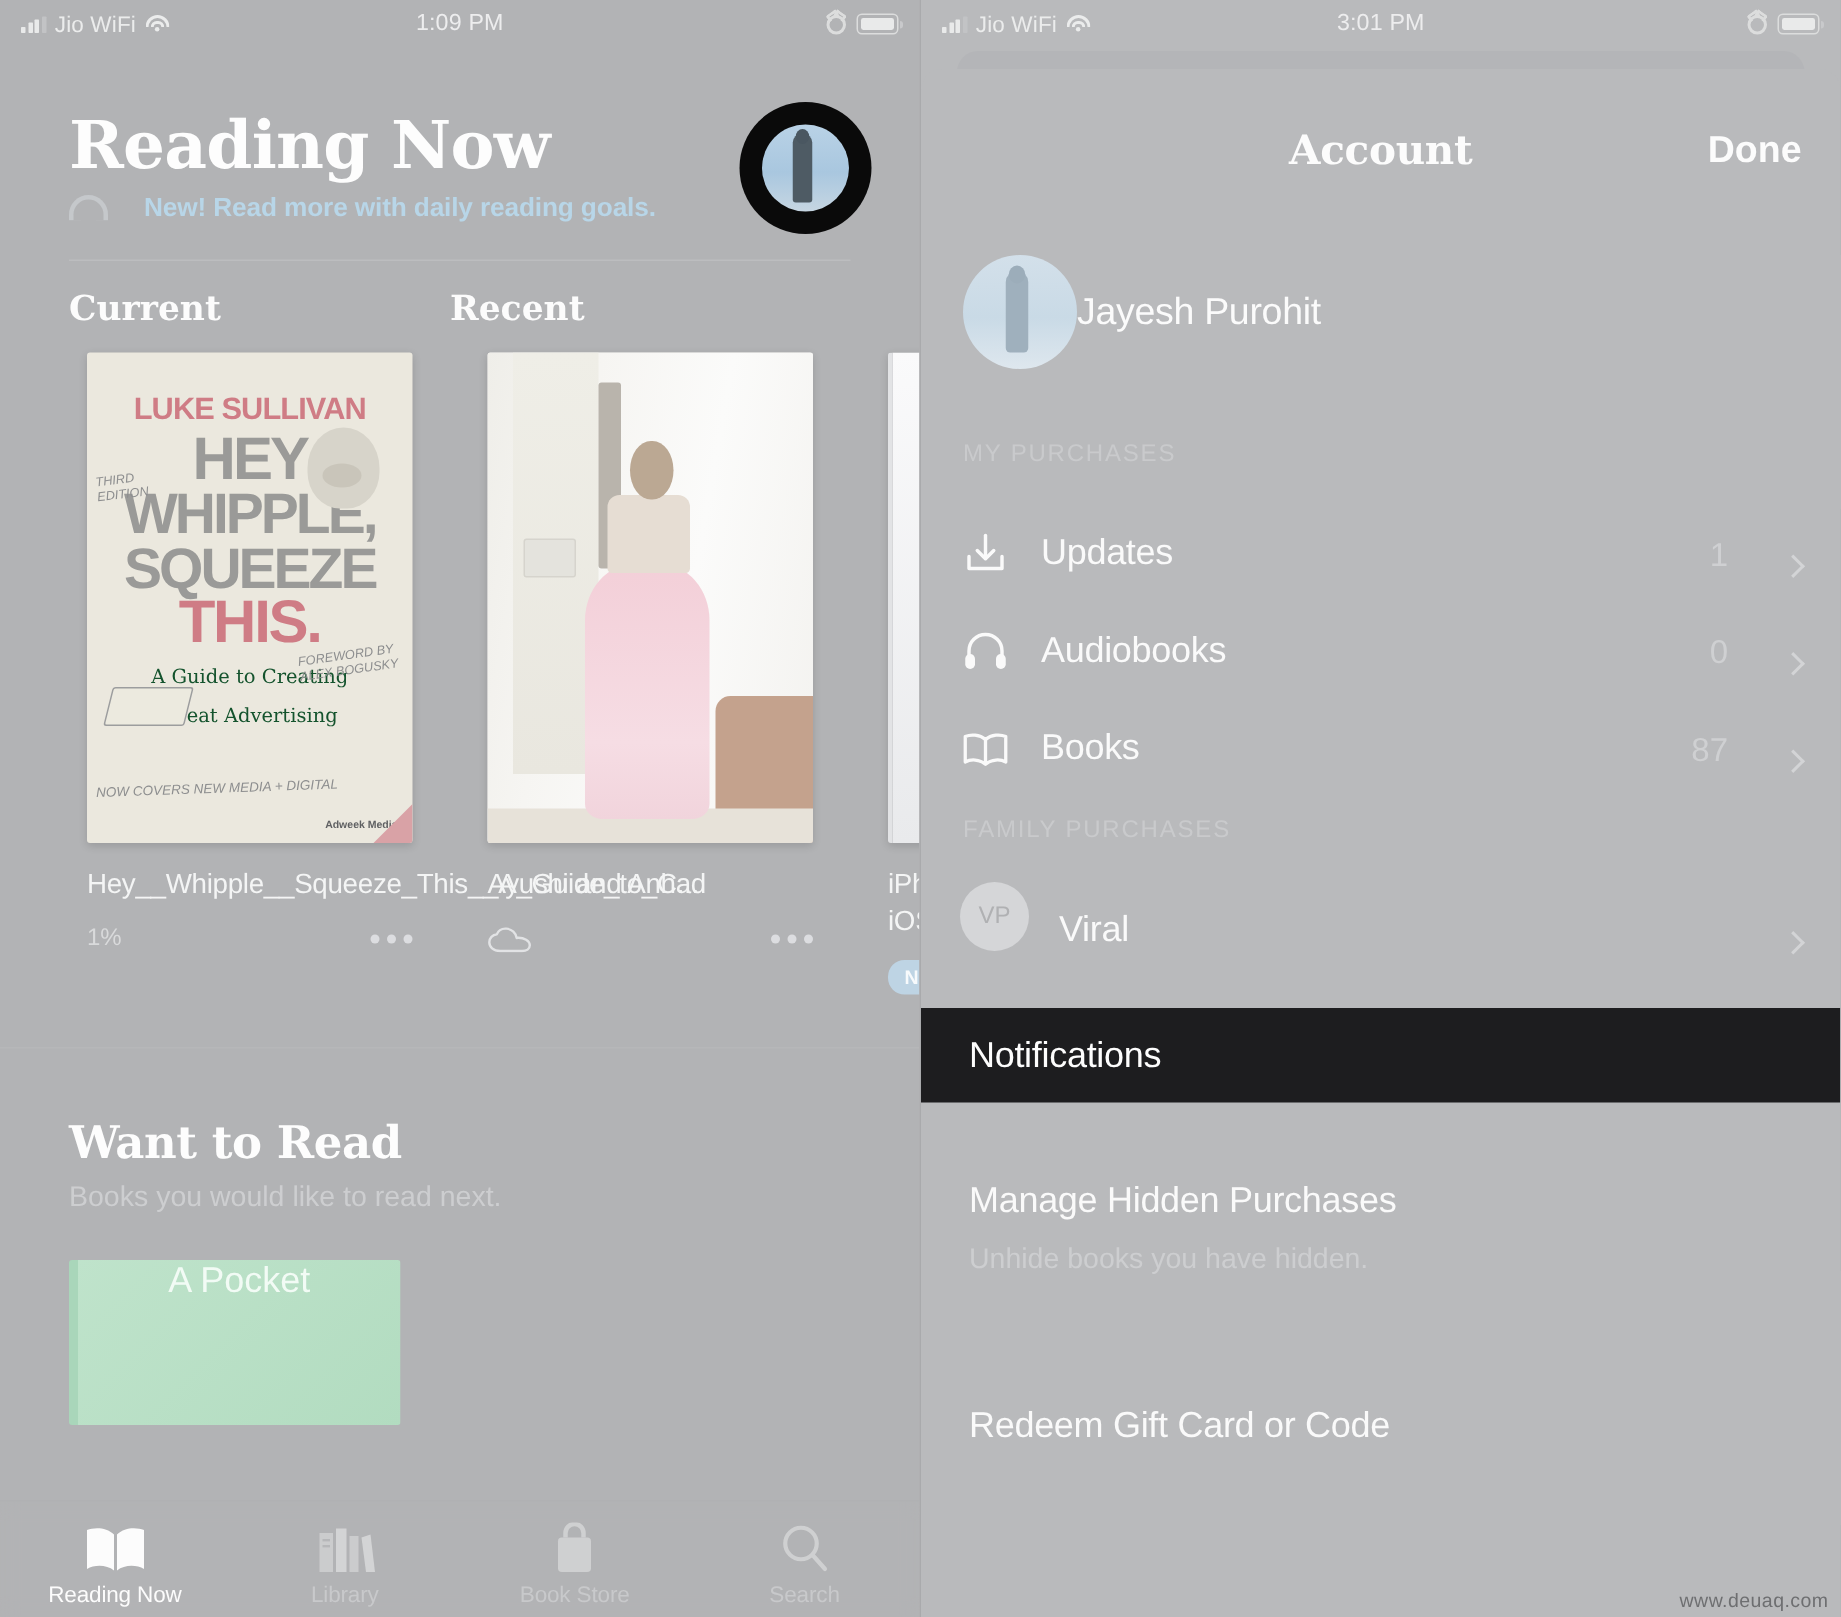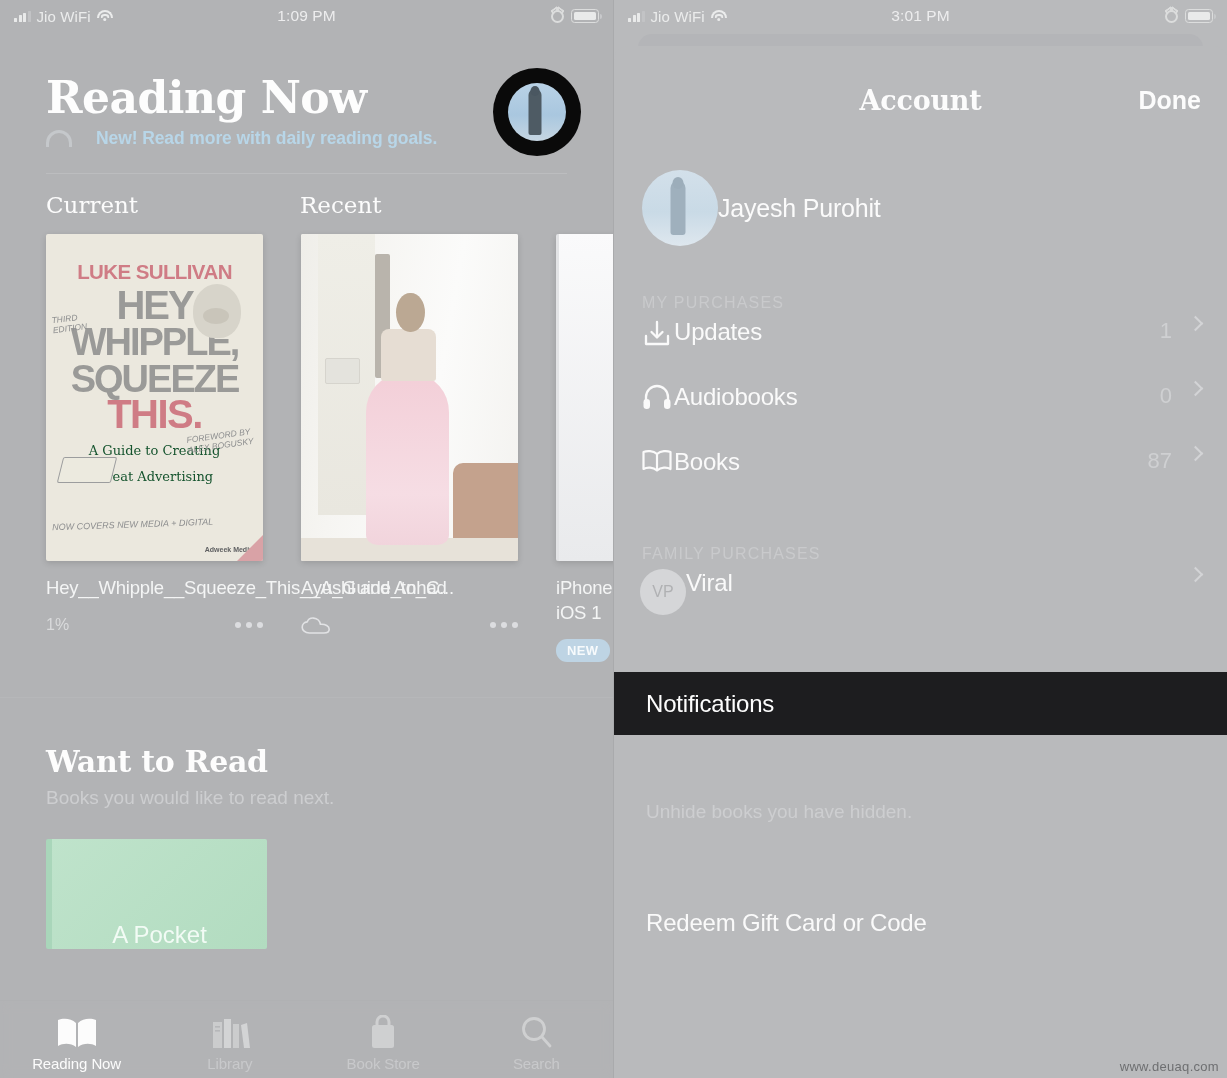--- a/index.html
+++ b/index.html
@@ -65,25 +65,25 @@
                         border-radius:50%; background:#4a5761; }
 
   .goal-banner { display:flex; align-items:center; gap:24px; padding:8px 46px 0 46px; }
   .goal-ring { width:26px; height:17px; border:3px solid #c5c8cb; border-bottom:none;
                border-radius:13px 13px 0 0; }
   .goal-text { font-size:17.5px; font-weight:600; color:#b8d6e8; letter-spacing:-.1px; }
 
   .rn-divider { height:1px; background:#bcbdbf; margin:24px 46px 0 46px; }
 
   .shelf-heads { display:flex; padding:18px 46px 0 46px; }
-  .shelf-head { font-family:"DejaVu Serif", serif; font-weight:normal; font-size:23px;
+  .shelf-head { font-family:"DejaVu Serif", serif; font-weight:bold; font-size:23px;
                 color:#fcfcfc; }
   .shelf-head.a { width:254px; }
 
-  .cards { display:flex; gap:38px; padding:16px 0 0 46px; }
+  .cards { display:flex; gap:50px; padding:16px 0 0 58px; }
   .card { width:217px; flex:0 0 auto; }
   .card.clip { width:60px; overflow:visible; }
   .cover { width:217px; height:327px; border-radius:2px; position:relative;
            overflow:hidden; box-shadow:0 2px 6px rgba(0,0,0,.14); }
 
   
   .cov-whipple { background:#ebe8de; }
   .cw-inner { position:absolute; inset:0; padding:10px 8px; text-align:center;
               font-family:"Liberation Sans", sans-serif; }
   .cw-author { font-size:20.5px; font-weight:bold; color:#cf7c85; letter-spacing:-.6px;
@@ -152,21 +152,21 @@
 
   .section-split { margin-top:36px; height:1px; background:#b6b7b9;
                    box-shadow:0 -26px 30px -18px rgba(255,255,255,.10); }
   .wtr { padding:46px 46px 0 46px; }
   .wtr-title { font-family:"DejaVu Serif", serif; font-weight:bold; font-size:30px;
                color:#fdfdfd; letter-spacing:-.3px; }
   .wtr-sub { font-size:19px; color:#cdced0; margin-top:8px; }
   .wtr-cover { margin-top:30px; width:221px; height:110px;
                background:linear-gradient(135deg,#bfe3cb,#b2dcc0);
                border-left:6px solid #a9d6ba; border-radius:2px;
-               display:flex; align-items:flex-end; justify-content:center; }
+               display:flex; align-items:flex-start; justify-content:center; }
   .wtr-cover span { font-size:24px; color:#f2fbf5; font-family:"Liberation Sans",sans-serif; }
 
   .tabbar { position:absolute; left:0; bottom:0; width:613px; height:78px;
             background:rgba(178,179,181,.55); backdrop-filter:blur(6px);
             border-top:1px solid #b0b1b3; display:flex; }
   .tab { flex:1; display:flex; flex-direction:column; align-items:center;
          justify-content:center; gap:6px; padding-top:8px; }
   .tab-label { font-size:15px; letter-spacing:-.1px; }
   .tab.active .tab-label { color:#fcfcfc; }
   .tab.idle .tab-label { color:#c8c9cb; }
@@ -190,21 +190,21 @@
   .acct-pic::before { content:""; position:absolute; left:47%; top:14%;
                       transform:translateX(-50%); width:15px; height:54px;
                       border-radius:7px 7px 3px 3px; background:#9fb0bd; }
   .acct-pic::after  { content:""; position:absolute; left:47%; top:9%;
                       transform:translateX(-50%); width:11px; height:12px;
                       border-radius:50%; background:#9cadba; }
   .acct-name { font-size:25px; color:#fbfbfb; letter-spacing:-.2px; }
 
   .grp-head { font-size:16px; color:#c9cacc; letter-spacing:1.2px;
               padding:32px 28px 6px 28px; }
-  .list-row { display:flex; align-items:flex-start; height:65px; padding:0 26px; }
+  .list-row { display:flex; align-items:flex-end; height:65px; padding:0 26px; gap:20px; }
   .li-icon { width:34px; display:flex; align-items:center; justify-content:center;
              flex:0 0 auto; }
   .li-label { font-size:24px; color:#fafafa; letter-spacing:-.2px; }
   .li-count { margin-left:auto; font-size:22px; color:#cfd0d2; }
   .chev { width:11px; height:11px; border-right:2.6px solid #d3d4d6;
           border-top:2.6px solid #d3d4d6; transform:rotate(45deg);
           margin-left:18px; flex:0 0 auto; }
   .chev.solo { margin-left:auto; }
 
   .vp-circle { width:46px; height:46px; border-radius:50%; background:#d5d6d8;
@@ -478,20 +478,21 @@
         <span class="li-label">Viral</span>
         <span class="chev solo"></span>
       </div>
 
       <div class="notif-row">
         <span class="li-label">Notifications</span>
       </div>
 
       <div class="gap-a"></div>
       <div class="plain-row">
+        <div class="plain-title">Manage Hidden Purchases</div>
         <div class="plain-sub">Unhide books you have hidden.</div>
       </div>
 
       <div class="gap-b"></div>
       <div class="plain-row">
         <div class="plain-title">Redeem Gift Card or Code</div>
       </div>
 
     </div>
 

